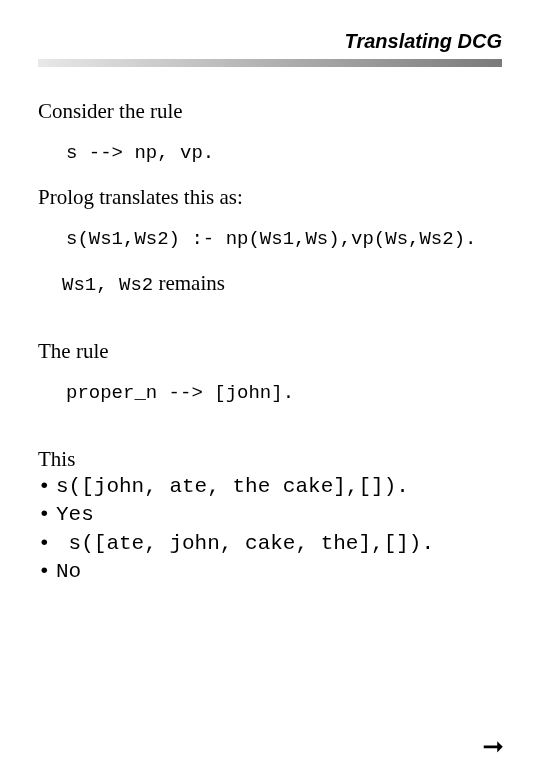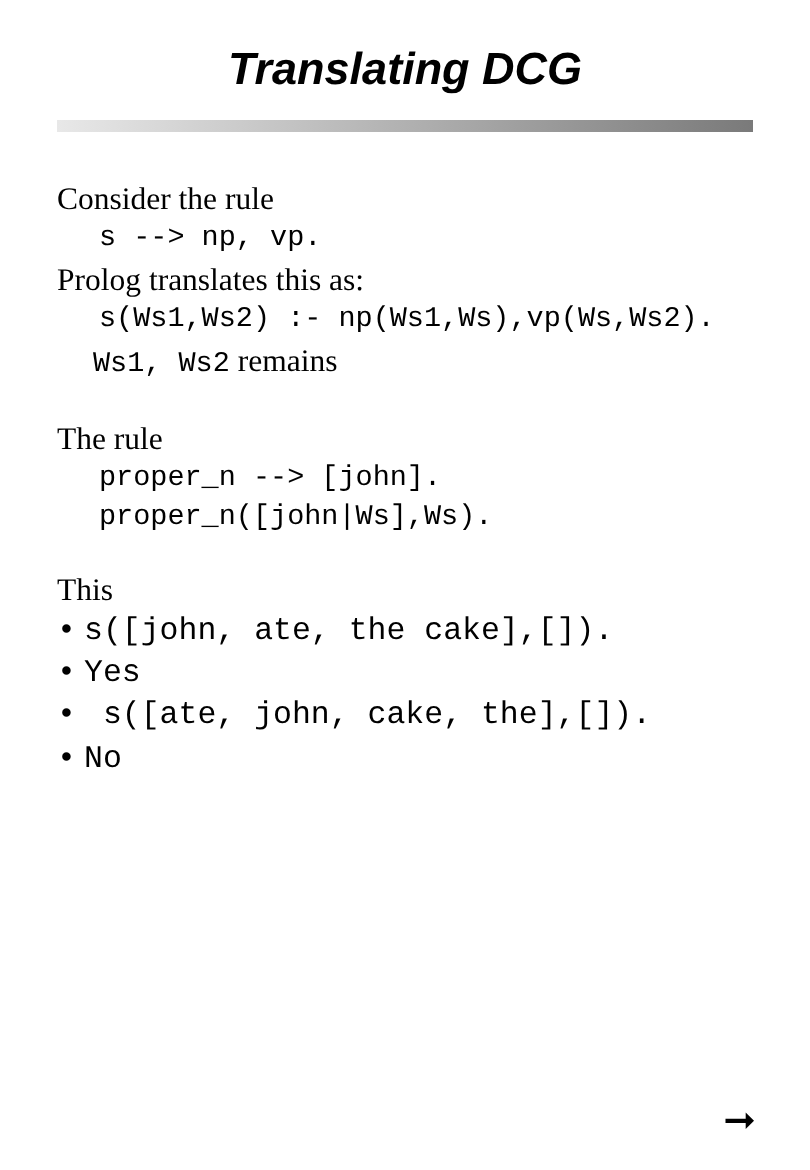--- a/index.html
+++ b/index.html
@@ -16,44 +16,44 @@
     position: relative;
     width: 540px;
     height: 780px;
     box-sizing: border-box;
     padding: 30px 38px 30px 38px;
   }
   .title {
     font-family: Arial, Helvetica, sans-serif;
     font-weight: bold;
     font-style: italic;
-    font-size: 30px;
-    text-align: center;
-    margin-bottom: 16px;
+    font-size: 20px;
+    text-align: right;
+    margin-bottom: 6px;
   }
   .rule {
     height: 8px;
     width: 100%;
     margin-bottom: 30px;
     background: linear-gradient(to right, #e8e8e8 0%, #7a7a7a 100%);
   }
   .body {
     font-size: 21px;
     line-height: 1.35;
   }
   .indent {
     padding-left: 28px;
   }
   .code {
     font-family: Liberation Mono, monospace;
     font-size: 19px;
     white-space: nowrap;
   }
   .para {
-    margin-top: 0;
+    margin-top: 16px;
     margin-bottom: 0;
   }
   .gap {
     height: 22px;
   }
   .bullets {
     list-style: none;
     padding-left: 0;
     margin: 0;
     font-family: Liberation Mono, monospace;
@@ -96,21 +96,20 @@
     <div class="para indent code">s(Ws1,Ws2) :- np(Ws1,Ws),vp(Ws,Ws2).</div>
 
     <div class="para after-ind">
       <span class="code">Ws1, Ws2</span><span> remains</span>
     </div>
 
     <div class="gap"></div>
 
     <div class="para">The rule</div>
     <div class="para indent code">proper_n --&gt; [john].</div>
-    <div class="para indent code">proper_n([john|Ws],Ws).</div>
 
     <div class="gap"></div>
 
     <div class="para">This</div>
     <ul class="bullets">
       <li><span>s([john, ate, the cake],[]).</span></li>
       <li><span>Yes</span></li>
       <li><span> s([ate, john, cake, the],[]).</span></li>
       <li><span>No</span></li>
     </ul>

